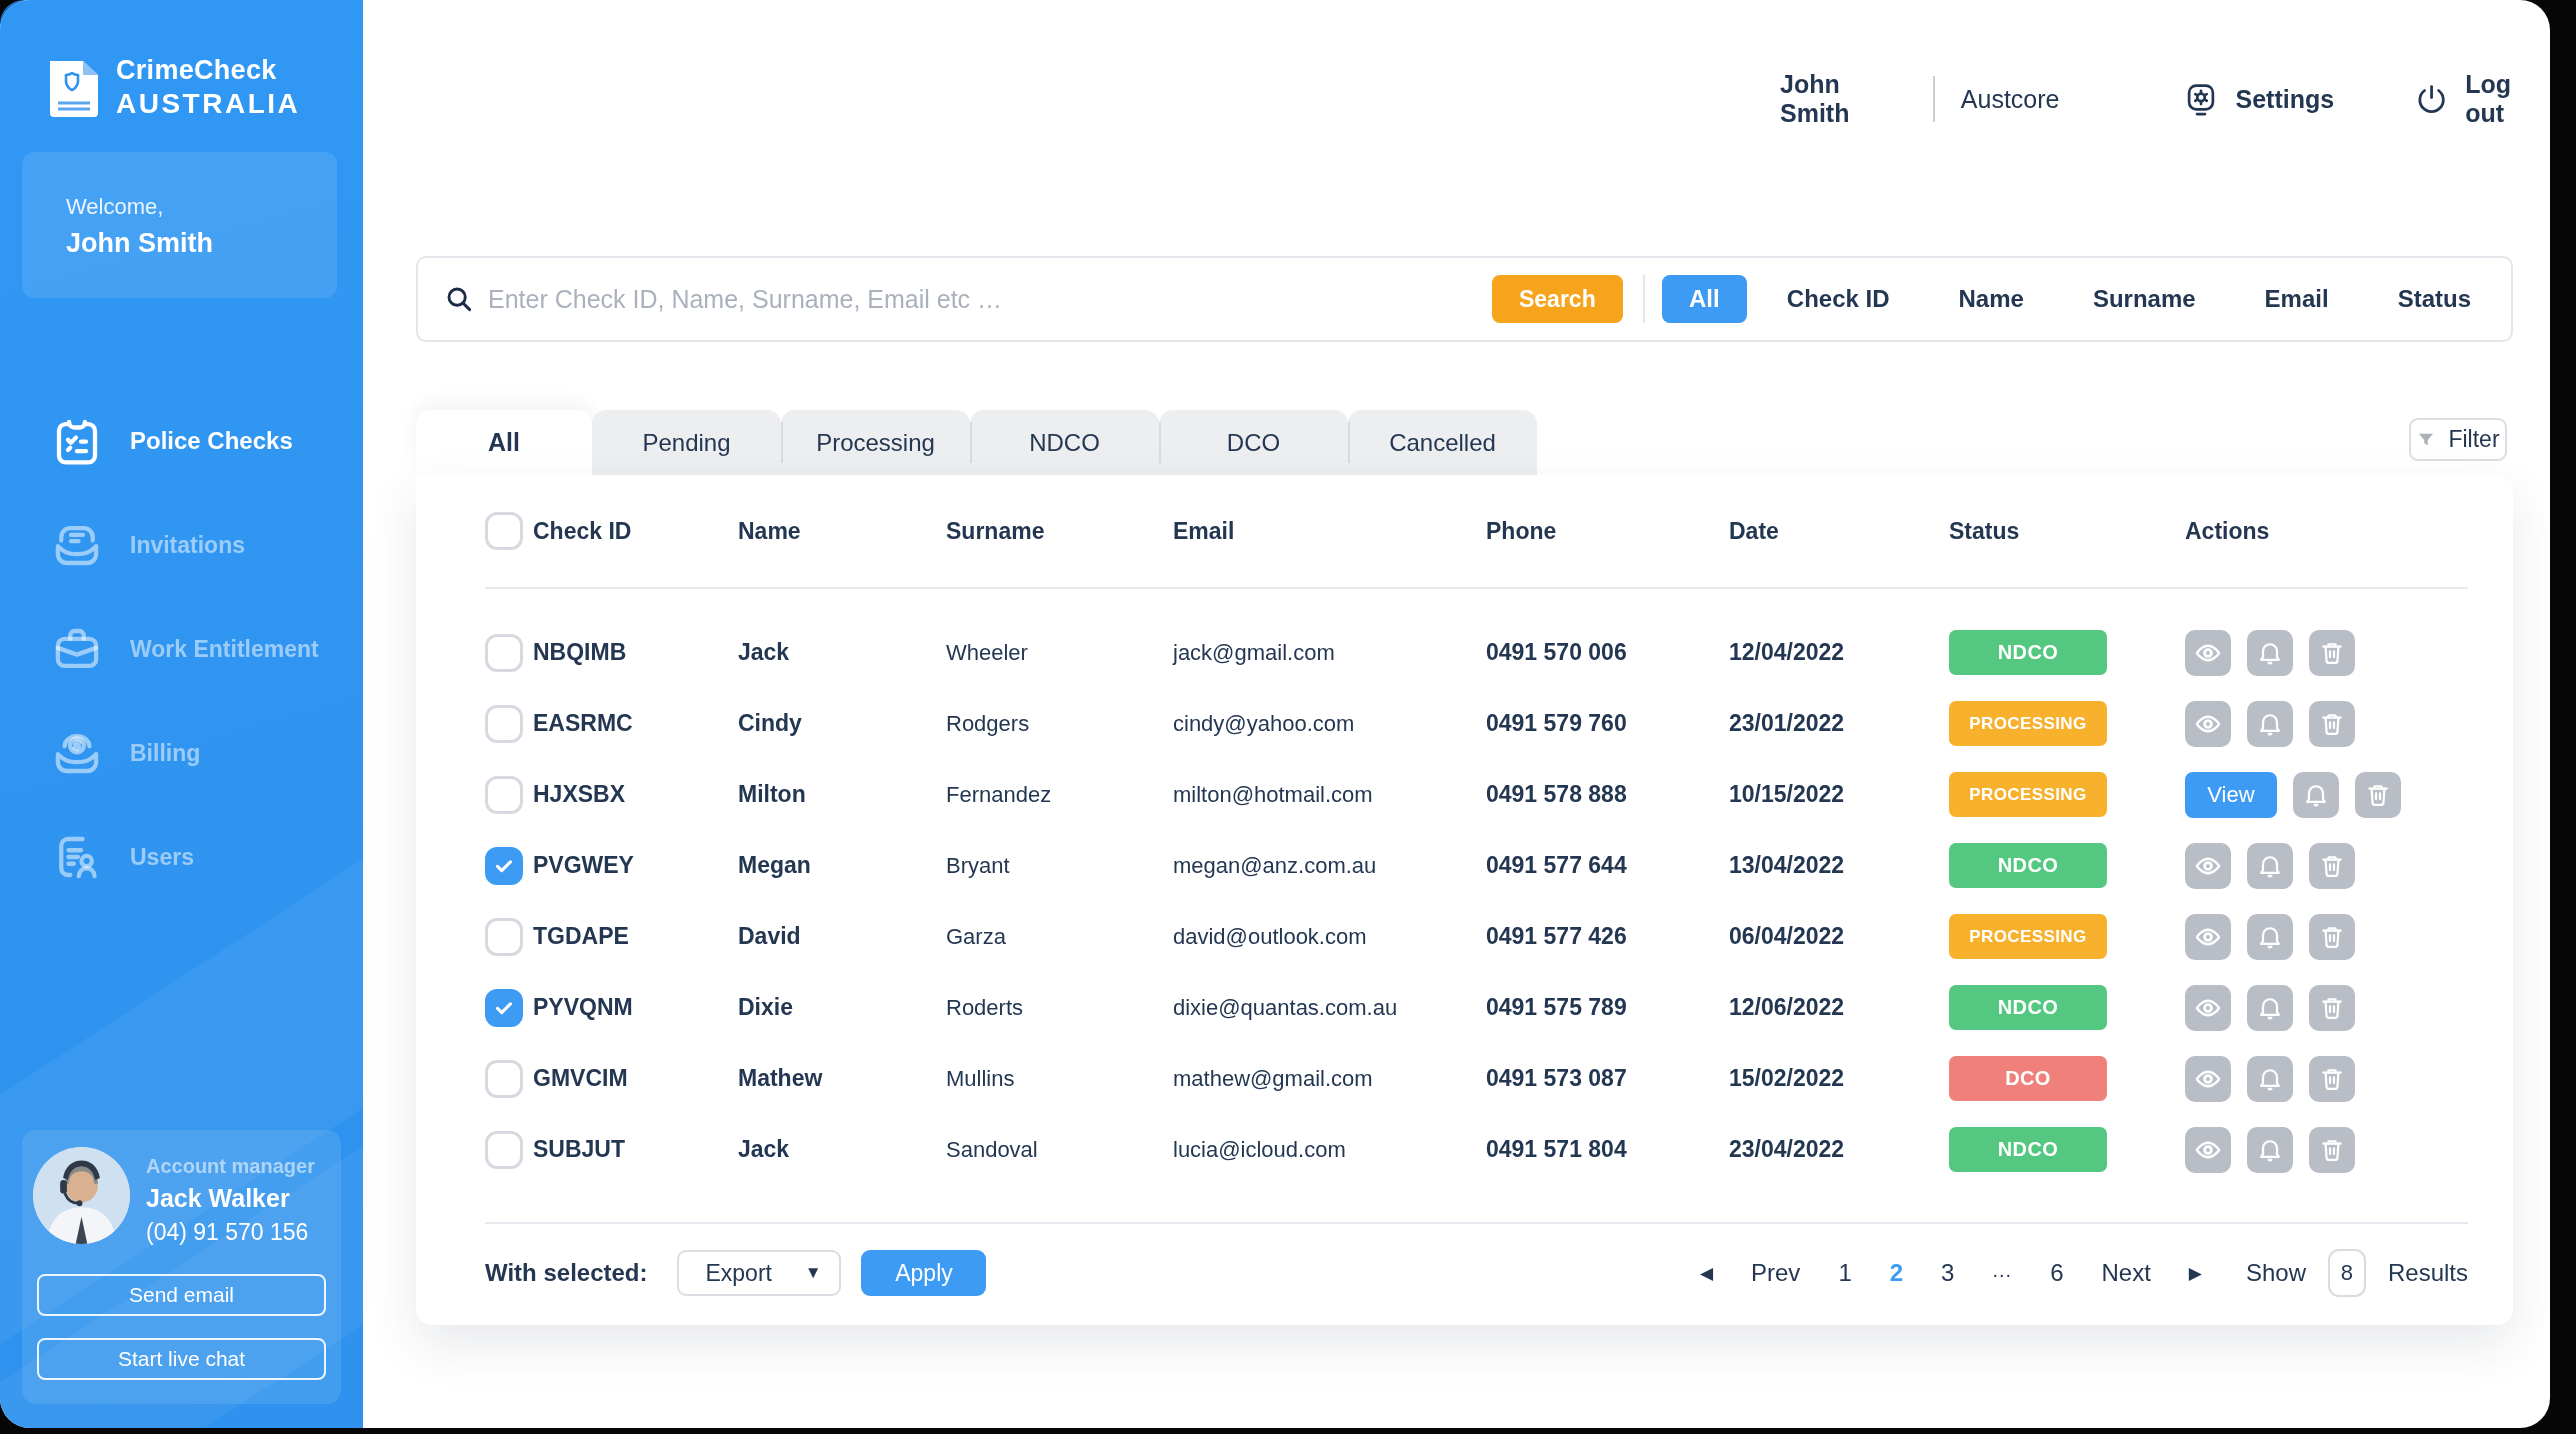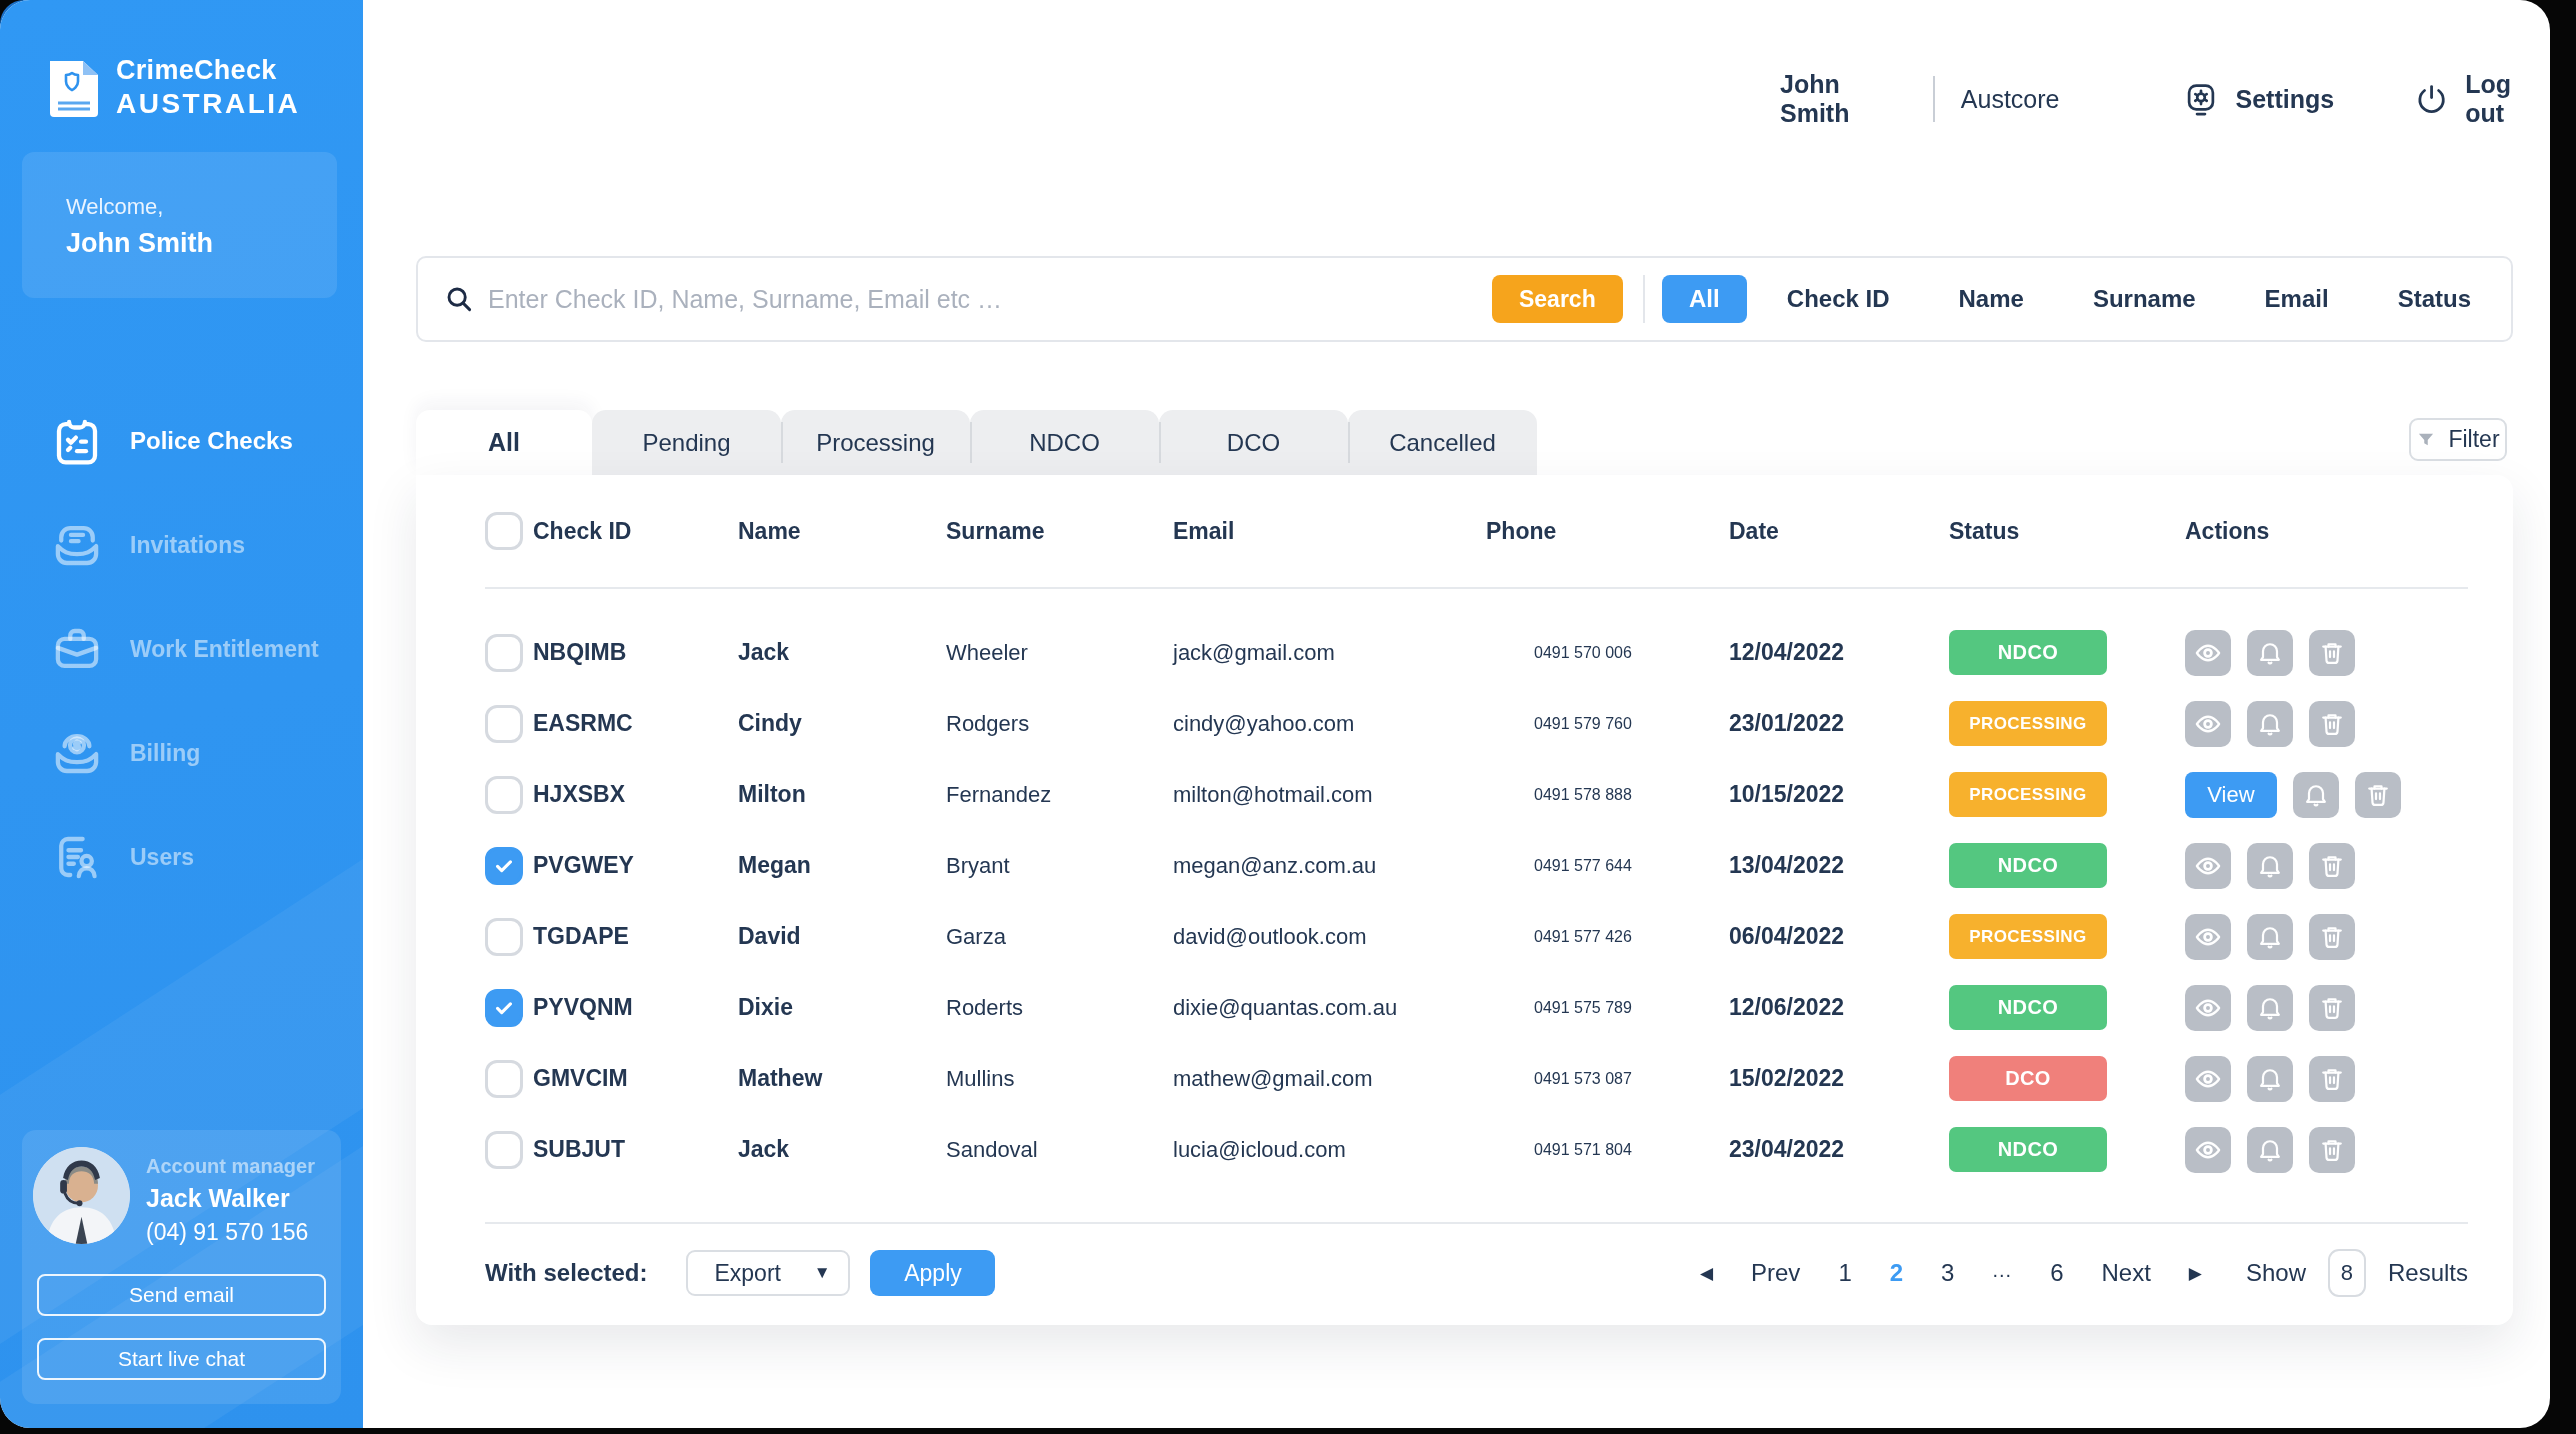--- a/index.html
+++ b/index.html
@@ -82,32 +82,32 @@
   .t-body { padding-top:28px; }
   .t-row { height:71px; }
   .cb { width:38px; height:38px; border:3px solid #d6dae0; border-radius:12px; background:#fff; cursor:pointer; display:flex; align-items:center; justify-content:center; }
   .cb.checked { background:#3d9bf3; border-color:#3d9bf3; }
   .cb svg { width:22px; height:22px; }
   .td { color:#243752; }
   .td.checkid { font-size:23px; font-weight:600; }
   .td.name { font-size:23px; font-weight:600; }
   .td.surname { font-size:22px; font-weight:500; }
   .td.email { font-size:22px; font-weight:500; }
-  .td.phone { font-size:16px; font-weight:400;margin-left:48px; }
+  .td.phone { font-size:23px; font-weight:700; }
   .td.date { font-size:23px; font-weight:600; }
   .badge { width:158px; height:45px; border-radius:7px; display:flex; align-items:center; justify-content:center; color:#fff; font-weight:700; font-size:20px; letter-spacing:0.4px; }
   .badge.small { font-size:17px; }
   .actions { display:flex; align-items:center; gap:16px; }
   .act-btn { width:46px; height:46px; background:#b9bec6; border:none; border-radius:10px; display:flex; align-items:center; justify-content:center; cursor:pointer; }
   .act-btn svg { width:28px; height:28px; }
   .view-btn { width:92px; height:46px; background:#3d9bf3; border:none; border-radius:8px; color:#fff; font-size:22px; font-family:inherit; cursor:pointer; }
   .t-footer-divider { margin:37px 45px 0 69px; height:2px; background:#e6e9ed; }
   .t-footer { display:flex; align-items:center; height:98px; padding:0 45px 0 69px; }
   .ws-label { color:#243752; font-size:24px; font-weight:600; }
-  .export-dd { margin-left:39px; width:164px; height:46px; border:2px solid #dadee3; border-radius:9px; display:flex; align-items:center; cursor:pointer; }
+  .export-dd { margin-left:30px; width:164px; height:46px; border:2px solid #dadee3; border-radius:9px; display:flex; align-items:center; cursor:pointer; }
   .export-dd .ed-label { color:#243752; font-size:23px; font-weight:500; margin-left:26px; }
   .export-dd .ed-caret { margin-left:auto; margin-right:18px; color:#243752; font-size:17px; }
   .apply-btn { margin-left:20px; width:125px; height:46px; background:#3d9bf3; border:none; border-radius:9px; color:#fff; font-size:23px; font-family:inherit; cursor:pointer; }
   .pagination { margin-left:auto; display:flex; align-items:center; gap:38px; color:#243752; font-size:24px; }
   .pg-arrow { font-size:17px; cursor:pointer; }
   .pg-prev,.pg-next { cursor:pointer; font-weight:500; }
   .pg-page { cursor:pointer; font-weight:500; }
   .pg-page.active { color:#3d9bf3; font-weight:700; }
   .pg-dots { font-size:20px; letter-spacing:1px; }
   .show-group { display:flex; align-items:center; margin-left:44px; }

